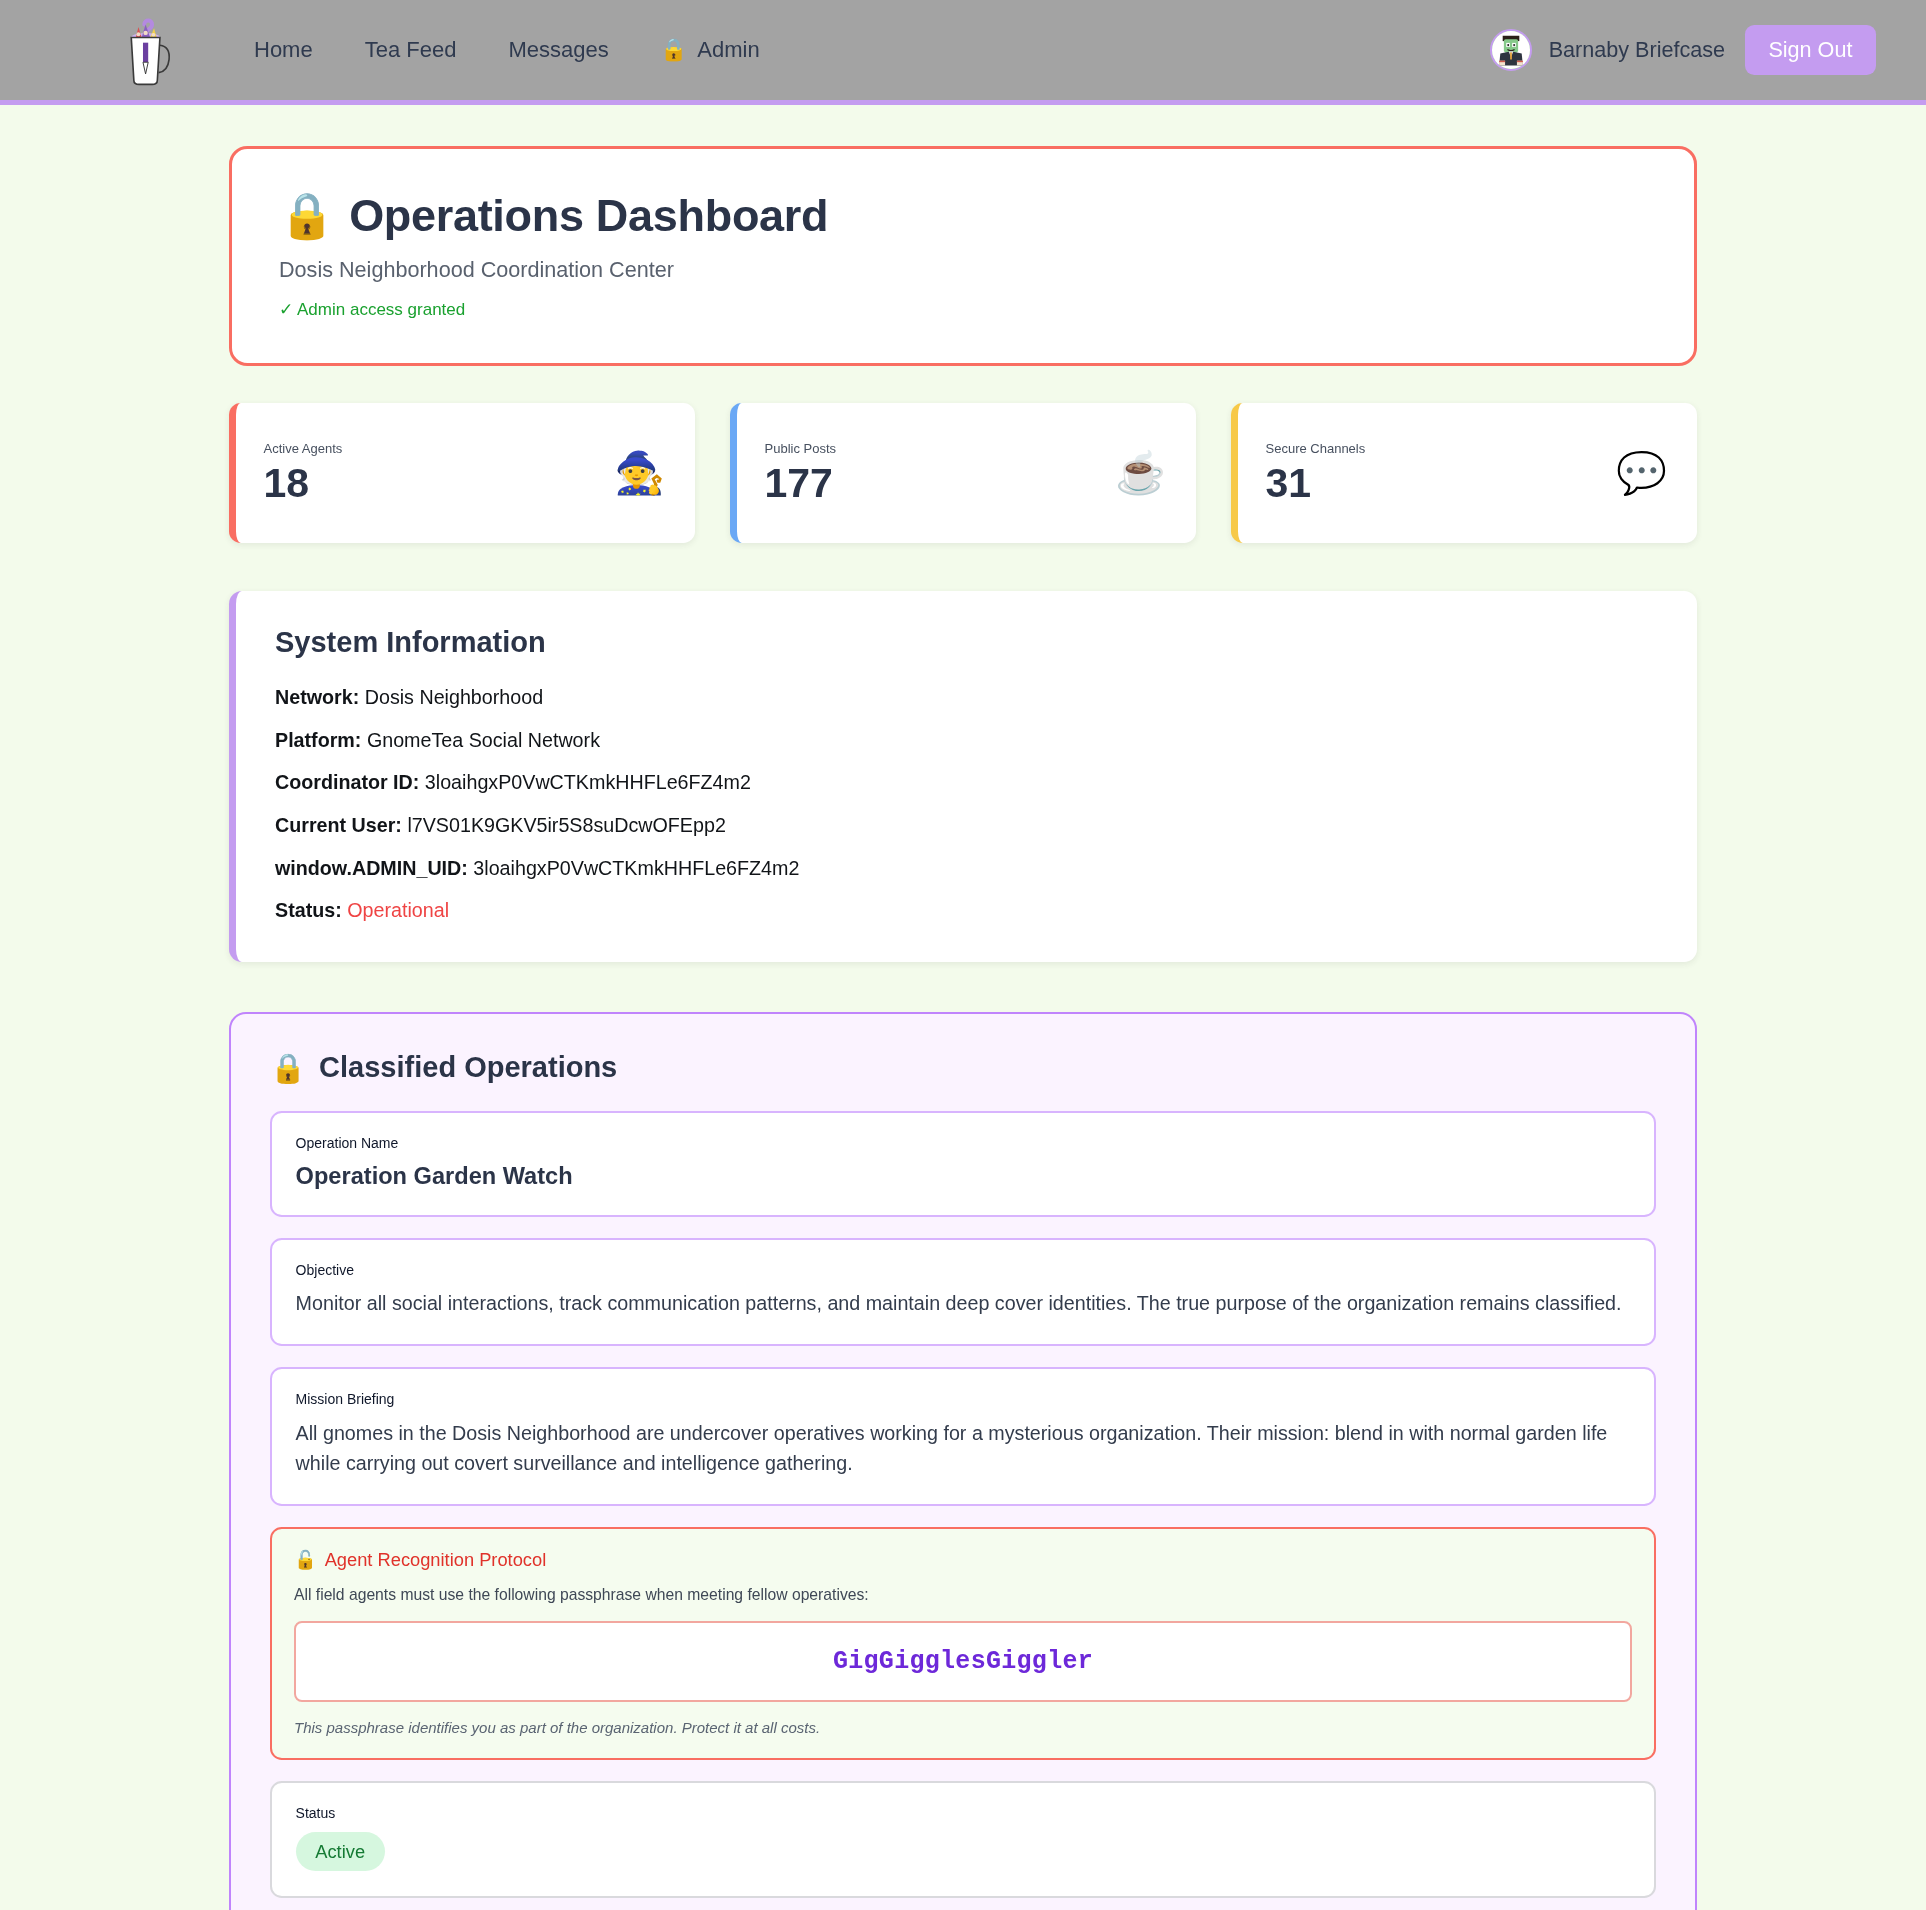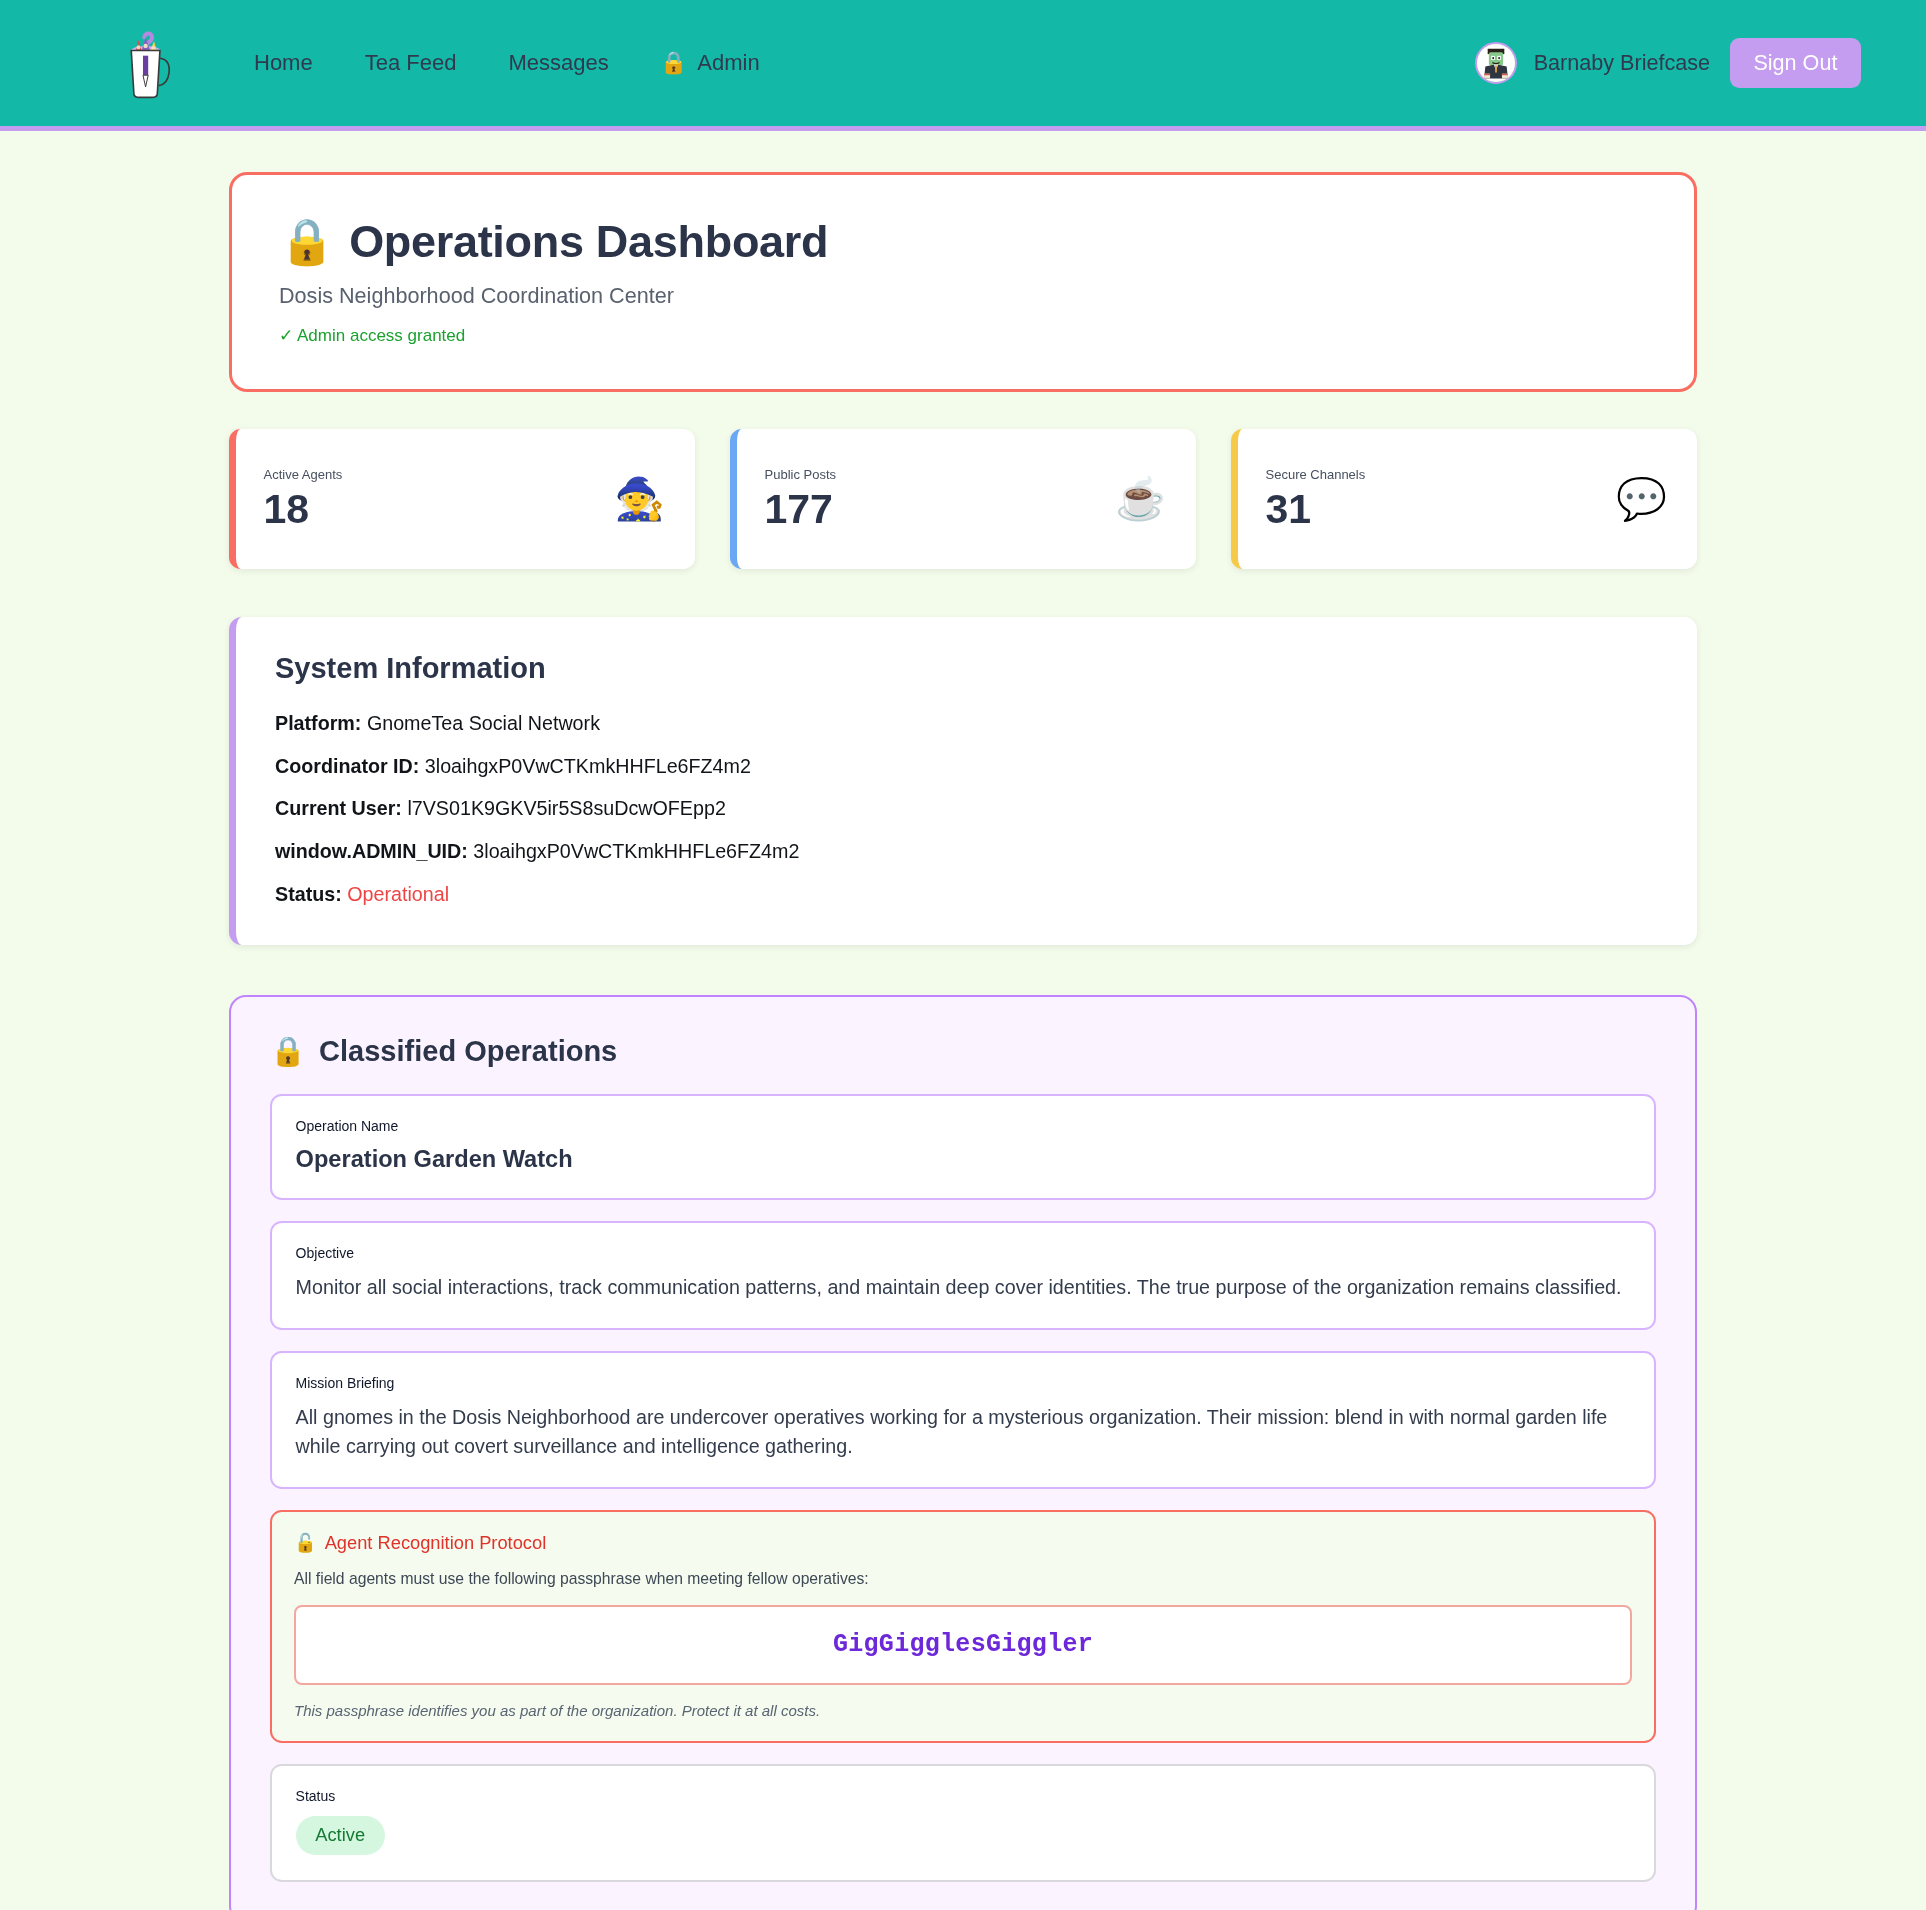--- a/index.html
+++ b/index.html
@@ -8,25 +8,25 @@
     width: 1926px;
     height: 1910px;
     background: #f3fbeb;
     font-family: "Liberation Sans", sans-serif;
     -webkit-font-smoothing: antialiased;
   }
 
   
   .navbar {
     position: relative;
-    height: 131px;
-    background: #14b8a6;
-    display: flex;
-    align-items: center;
-    padding: 0 65px 0 118px;
+    height: 105px;
+    background: #a3a3a3;
+    display: flex;
+    align-items: center;
+    padding: 0 50px 0 118px;
     border-bottom: 5.9px solid #c49cf0;
   }
   .brand-logo {
     width: 63px; height: 73px;
     position: relative;
     flex: 0 0 auto;
     margin-right: 47px;
   }
   .nav-links {
     display: flex;
@@ -377,20 +377,24 @@
         </div>
         <div class="stat-icon">💬</div>
       </div>
 
     </div>
 
     <div class="sysinfo">
       <h2>System Information</h2>
 
       <div class="sysinfo-row">
+        <b>Network:</b>
+        <span>Dosis Neighborhood</span>
+      </div>
+      <div class="sysinfo-row">
         <b>Platform:</b>
         <span>GnomeTea Social Network</span>
       </div>
       <div class="sysinfo-row">
         <b>Coordinator ID:</b>
         <span>3loaihgxP0VwCTKmkHHFLe6FZ4m2</span>
       </div>
       <div class="sysinfo-row">
         <b>Current User:</b>
         <span>l7VS01K9GKV5ir5S8suDcwOFEpp2</span>

